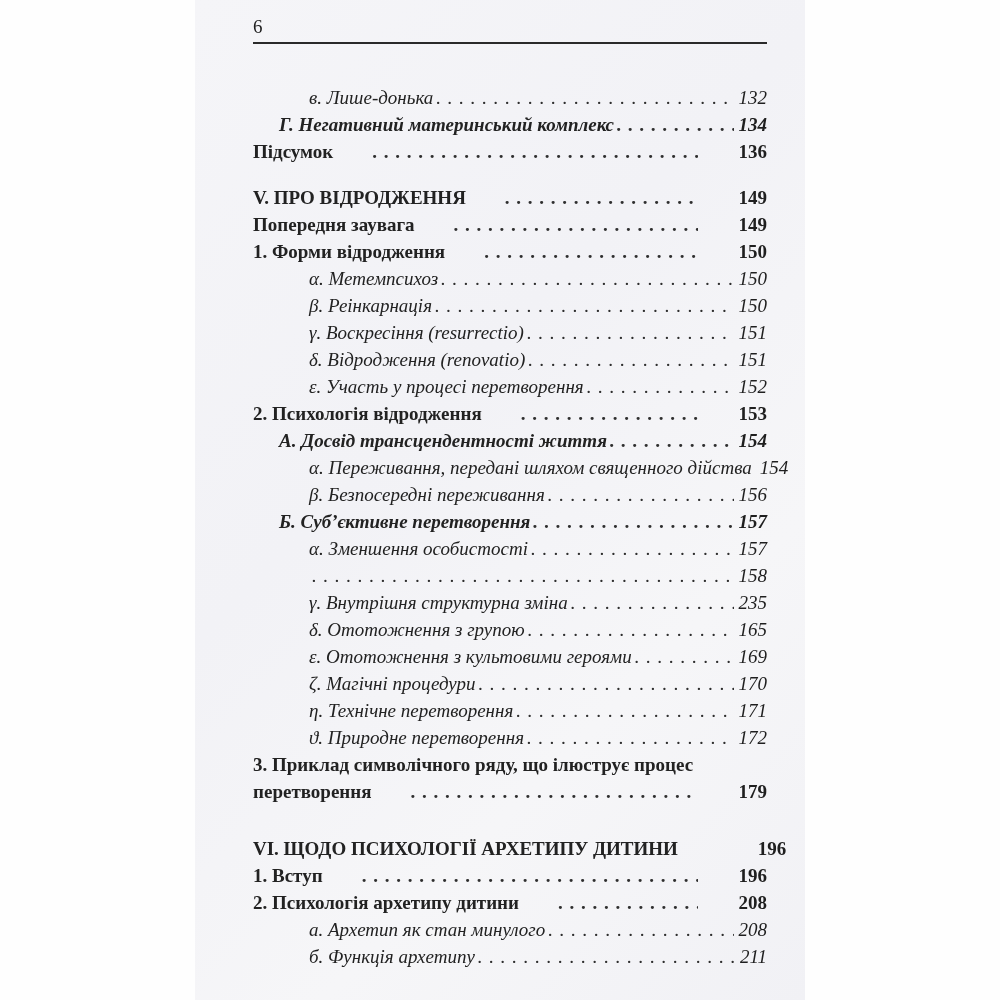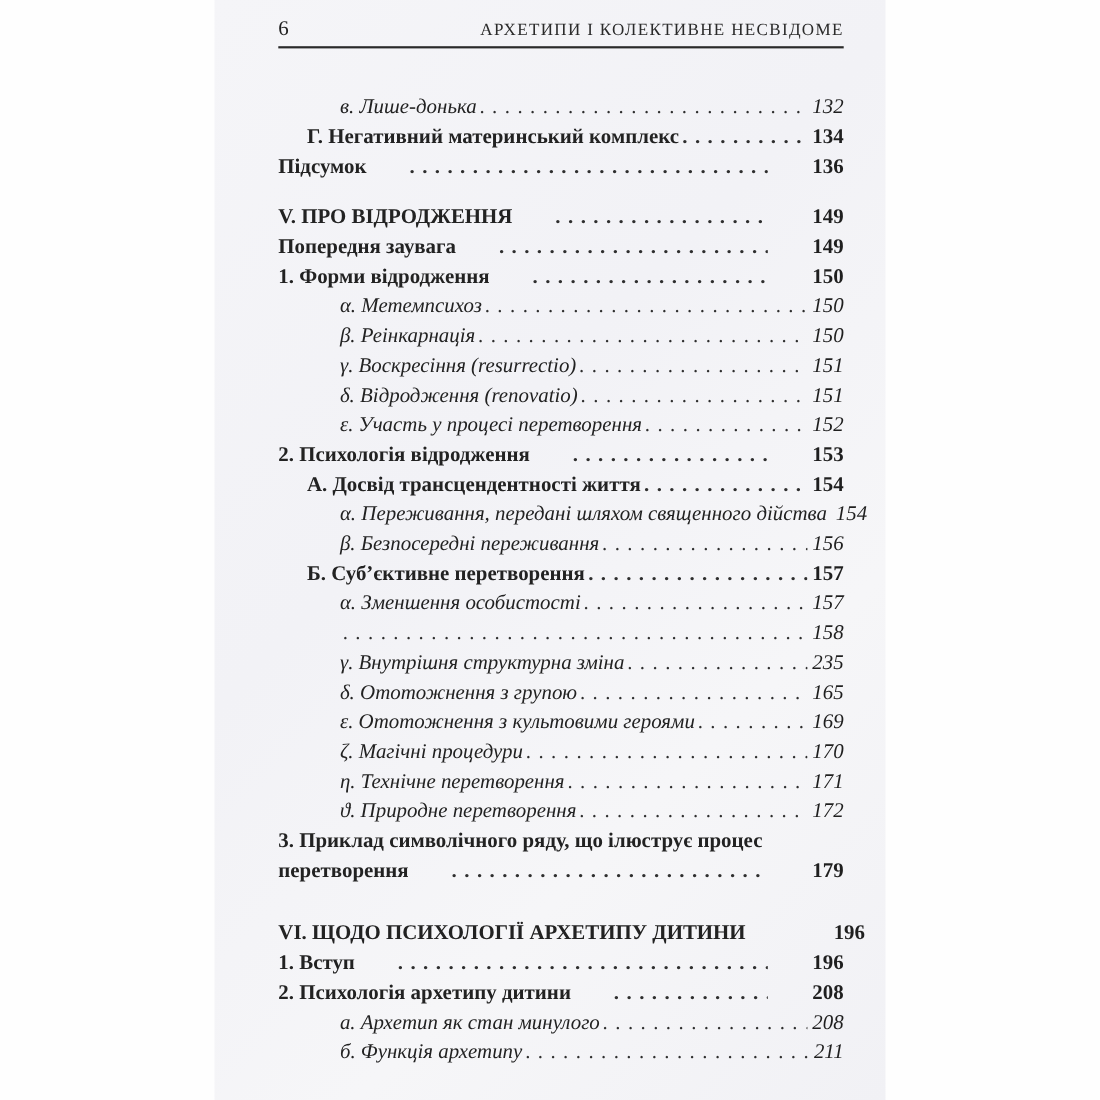--- a/index.html
+++ b/index.html
@@ -71,31 +71,30 @@
   .row .num {
     flex: 0 0 auto;
     text-align: center;
     color: #1f1f1f;
   }
   .i0 { padding-left: 0; }
   .i1 { padding-left: 26px; }
   .i2 { padding-left: 56px; }
   .b  { font-weight: bold; gap: 36px; }
   .it { font-style: italic; }
-  .bi { font-weight: bold; }
+  .bi { font-weight: bold; font-style: italic; }
   .spacer { width: 100%; }
 </style>
 </head>
 <body>
 
 <div class="stage">
   <div class="page">
     <header class="pagehead">
       <span class="pagenum">6</span>
-      <span class="runtitle">АРХЕТИПИ І КОЛЕКТИВНЕ НЕСВІДОМЕ</span>
     </header>
     <div class="toc" id="toc">
         <div class="row i2 it">
           <span class="label">в. Лише-донька</span>
           <span class="dots"></span>
           <span class="num">132</span>
         </div>
         <div class="row i1 bi">
           <span class="label">Г. Негативний материнський комплекс</span>
           <span class="dots"></span>

